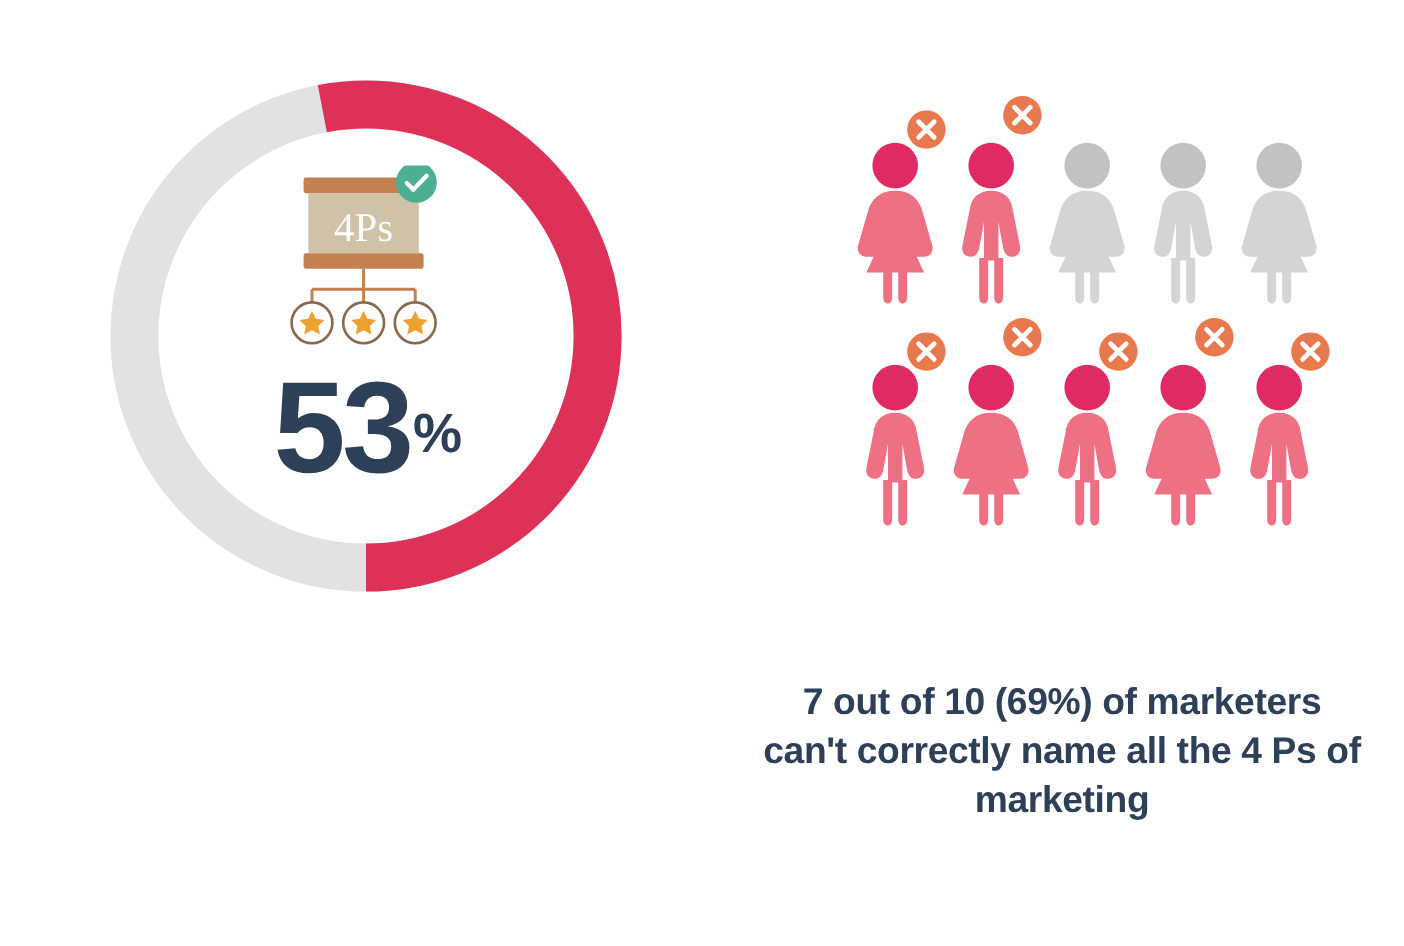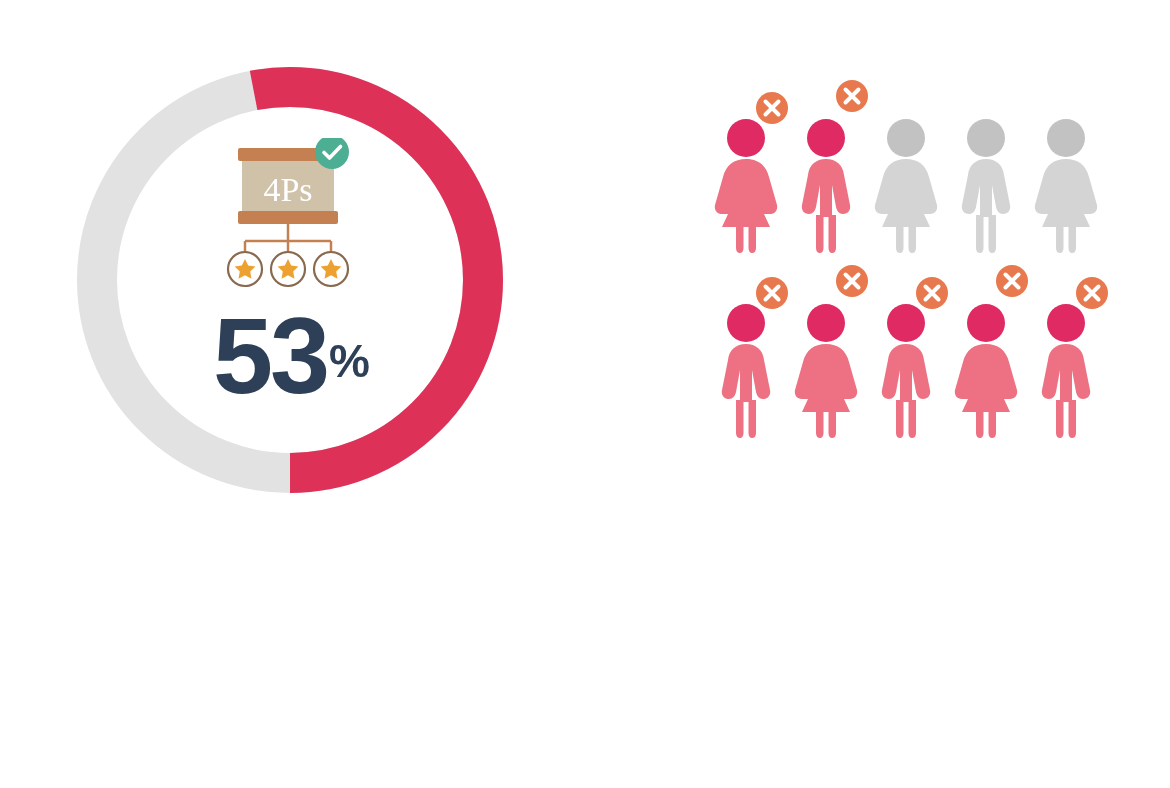--- a/index.html
+++ b/index.html
@@ -25,21 +25,21 @@
   }
 
   
   .panel-left {
     position: relative;
     width: 600px;
     height: 788px;
   }
   .donut-wrap {
     position: absolute;
-    left: 60px;
+    left: 75px;
     top: 30px;
     width: 460px;
     height: 500px;
   }
   .donut-svg {
     position: absolute;
     left: 0;
     top: 0;
     width: 460px;
     height: 500px;
@@ -301,15 +301,16 @@
               <path fill="#ed7183" d="M36 42 C26 42 19 48 18 58 L12 88 C11 93 14 97 19 97 C23 97 25 94 26 90 L30 68 L30 100 L42 100 L42 68 L46 90 C47 94 49 97 53 97 C58 97 61 93 60 88 L54 58 C53 48 46 42 36 42 Z"></path>
               <path fill="#ed7183" d="M26 98 L33.5 98 L33.5 131 C33.5 134 32 136 30 136 C27.5 136 26 134 26 131 Z M38.5 98 L46 98 L46 131 C46 134 44.5 136 42 136 C40 136 38.5 134 38.5 131 Z"></path>
             </svg>
             <div class="badge-x"><svg viewBox="0 0 36 36">
                 <circle cx="18" cy="18" r="16" fill="#e8794f"></circle>
                 <path d="M11.5 11.5 L24.5 24.5 M24.5 11.5 L11.5 24.5" stroke="#ffffff" stroke-width="4" stroke-linecap="round"></path>
               </svg></div>
           </div>
         </div>
       </div>
+    <div class="caption caption-right">7 out of 10 (69%) of marketers can't correctly name all the 4 Ps of marketing</div>
   </div>
 
 </div>
 
 </body></html>

